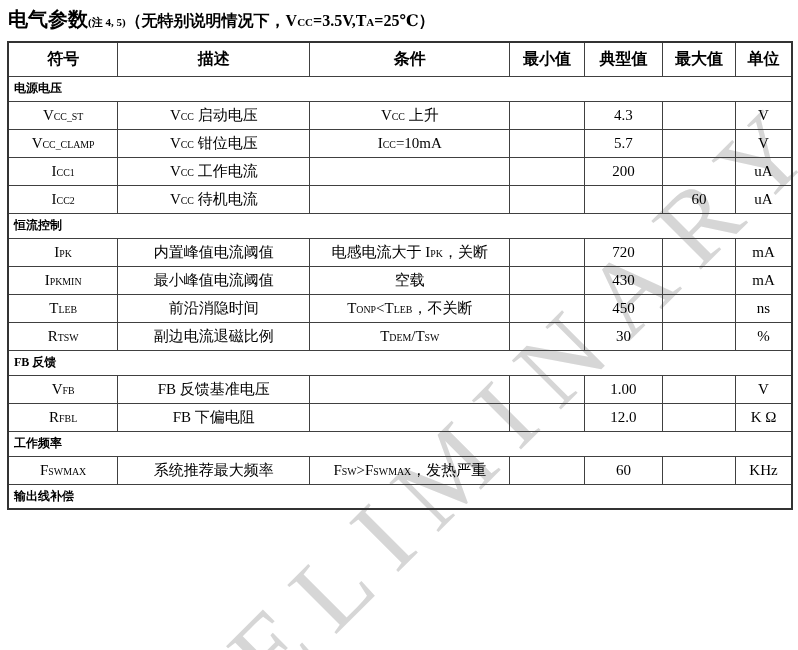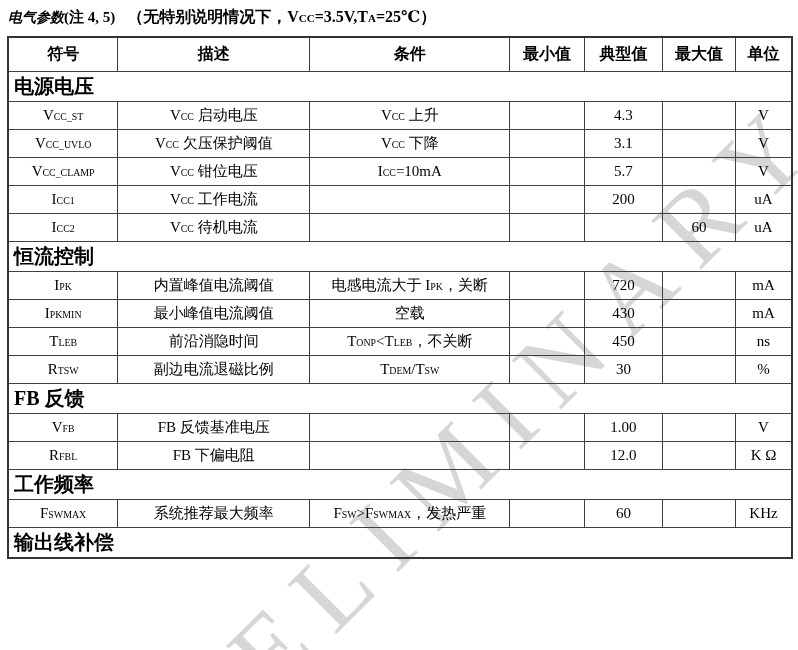--- a/index.html
+++ b/index.html
@@ -15,41 +15,41 @@
     position:absolute; left:-115px; top:395px; width:1160px;
     text-align:center; white-space:nowrap;
     font-size:106px; letter-spacing:22px; font-weight:normal;
     color:#b5b5b5; opacity:0.55;
     transform:rotate(-45deg);
     z-index:0; pointer-events:none;
     font-family:"Liberation Serif","DejaVu Serif",serif;
   }
 
   .title { position:relative; z-index:1; padding:7px 0 9px 8px; font-weight:bold; line-height:1.25; }
-  .t-main { font-size:14px;font-style:italic; }
-  .t-note { font-size:15px; }
-  .t-cond { font-size:16px;margin-left:12px; }
+  .t-main { font-size:20px; }
+  .t-note { font-size:11px; }
+  .t-cond { font-size:16px; }
   .t-cond .sub, .t-note .sub { font-size:11px; }
 
   table.params {
     position:relative; z-index:1;
     width:786px; margin-left:7px;
     border-collapse:collapse; table-layout:fixed;
     border:2px solid #333333;
   }
   .params th, .params td {
     border:1px solid #404040;
     text-align:center; vertical-align:middle;
     padding:1px 3px; overflow:hidden;
     font-size:15px; height:28px;
   }
   .params th { font-size:16px; font-weight:bold; height:34px; }
   .params td.section {
     text-align:left; font-weight:bold; padding-left:5px;
-    height:25px; font-size:20px;
+    height:25px; font-size:12px;
   }
   .c-num { font-size:14.5px; }
   .c-unit { font-size:14.5px; }
   .sub { font-size:0.66em; letter-spacing:0; }
 </style>
 </head>
 <body>
 
 <div class="page">
 
@@ -87,29 +87,20 @@
         <tr>
           <td class="c-rich"><span>V</span><span class="sub">CC_ST</span></td>
           <td class="c-rich"><span>V</span><span class="sub">CC</span><span> 启动电压</span></td>
           <td class="c-rich"><span>V</span><span class="sub">CC</span><span> 上升</span></td>
           <td class="c-num"></td>
           <td class="c-num">4.3</td>
           <td class="c-num"></td>
           <td class="c-unit">V</td>
         </tr>
         <tr>
-          <td class="c-rich"><span>V</span><span class="sub">CC_UVLO</span></td>
-          <td class="c-rich"><span>V</span><span class="sub">CC</span><span> 欠压保护阈值</span></td>
-          <td class="c-rich"><span>V</span><span class="sub">CC</span><span> 下降</span></td>
-          <td class="c-num"></td>
-          <td class="c-num">3.1</td>
-          <td class="c-num"></td>
-          <td class="c-unit">V</td>
-        </tr>
-        <tr>
           <td class="c-rich"><span>V</span><span class="sub">CC_CLAMP</span></td>
           <td class="c-rich"><span>V</span><span class="sub">CC</span><span> 钳位电压</span></td>
           <td class="c-rich"><span>I</span><span class="sub">CC</span><span>=10mA</span></td>
           <td class="c-num"></td>
           <td class="c-num">5.7</td>
           <td class="c-num"></td>
           <td class="c-unit">V</td>
         </tr>
         <tr>
           <td class="c-rich"><span>I</span><span class="sub">CC1</span></td>

